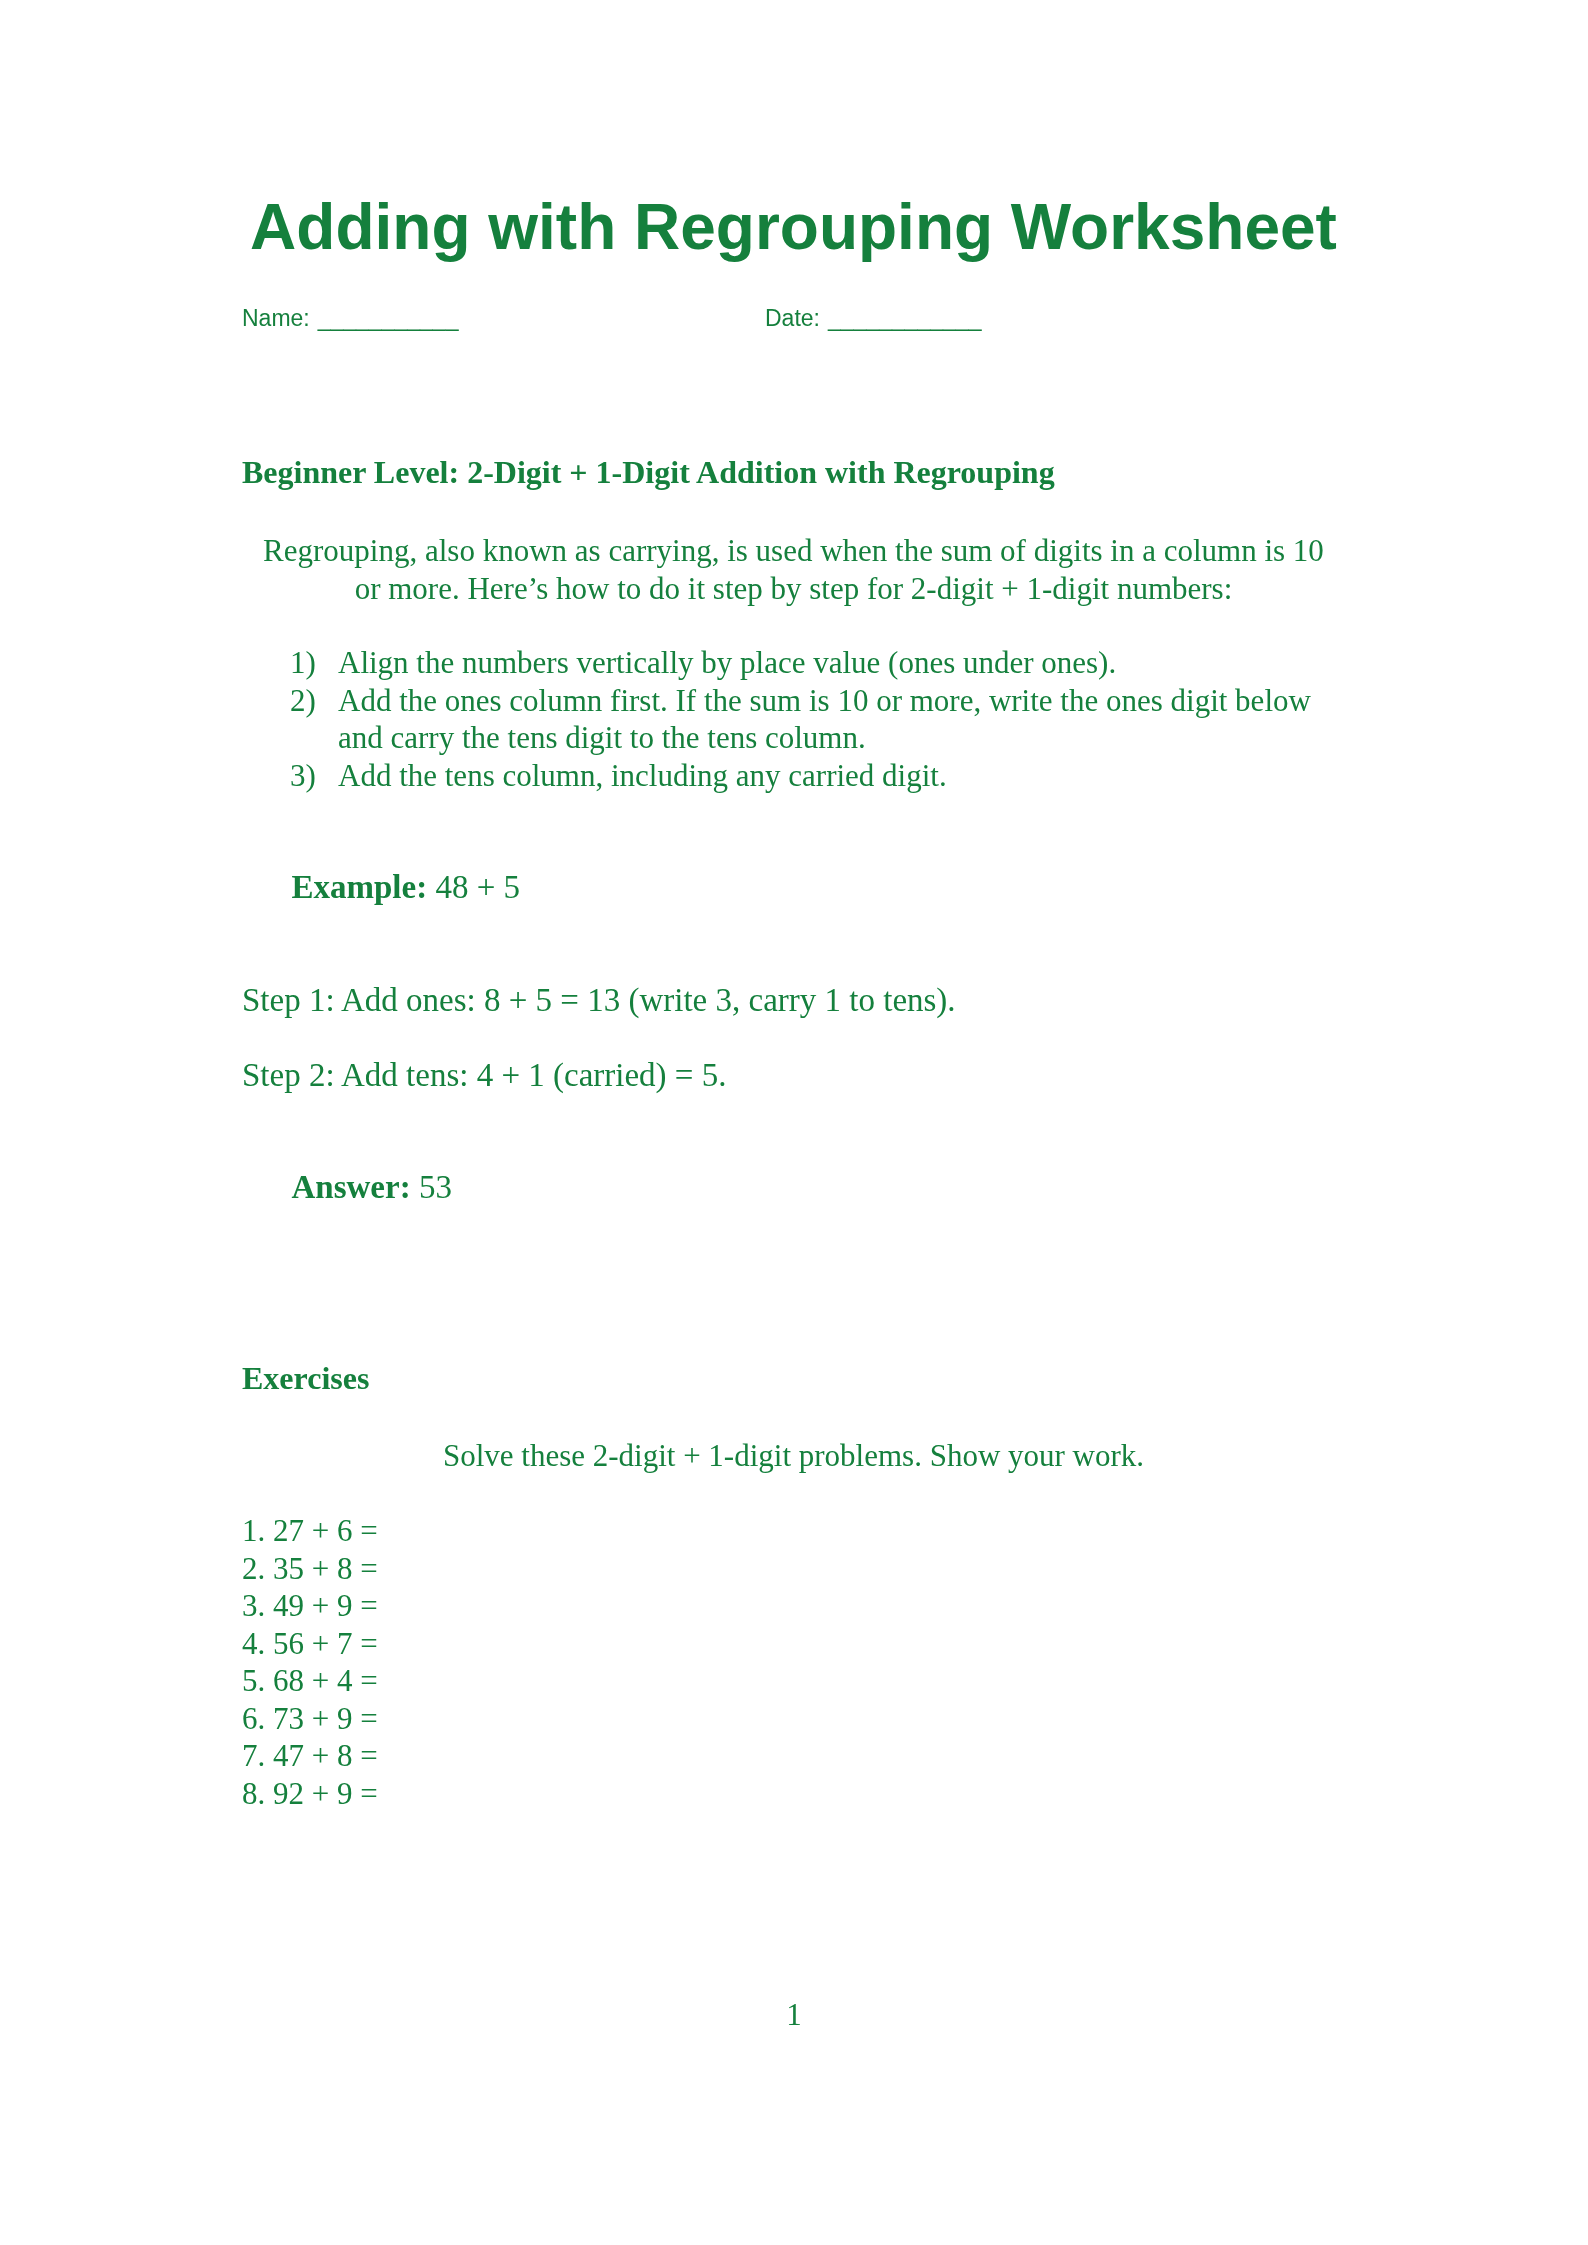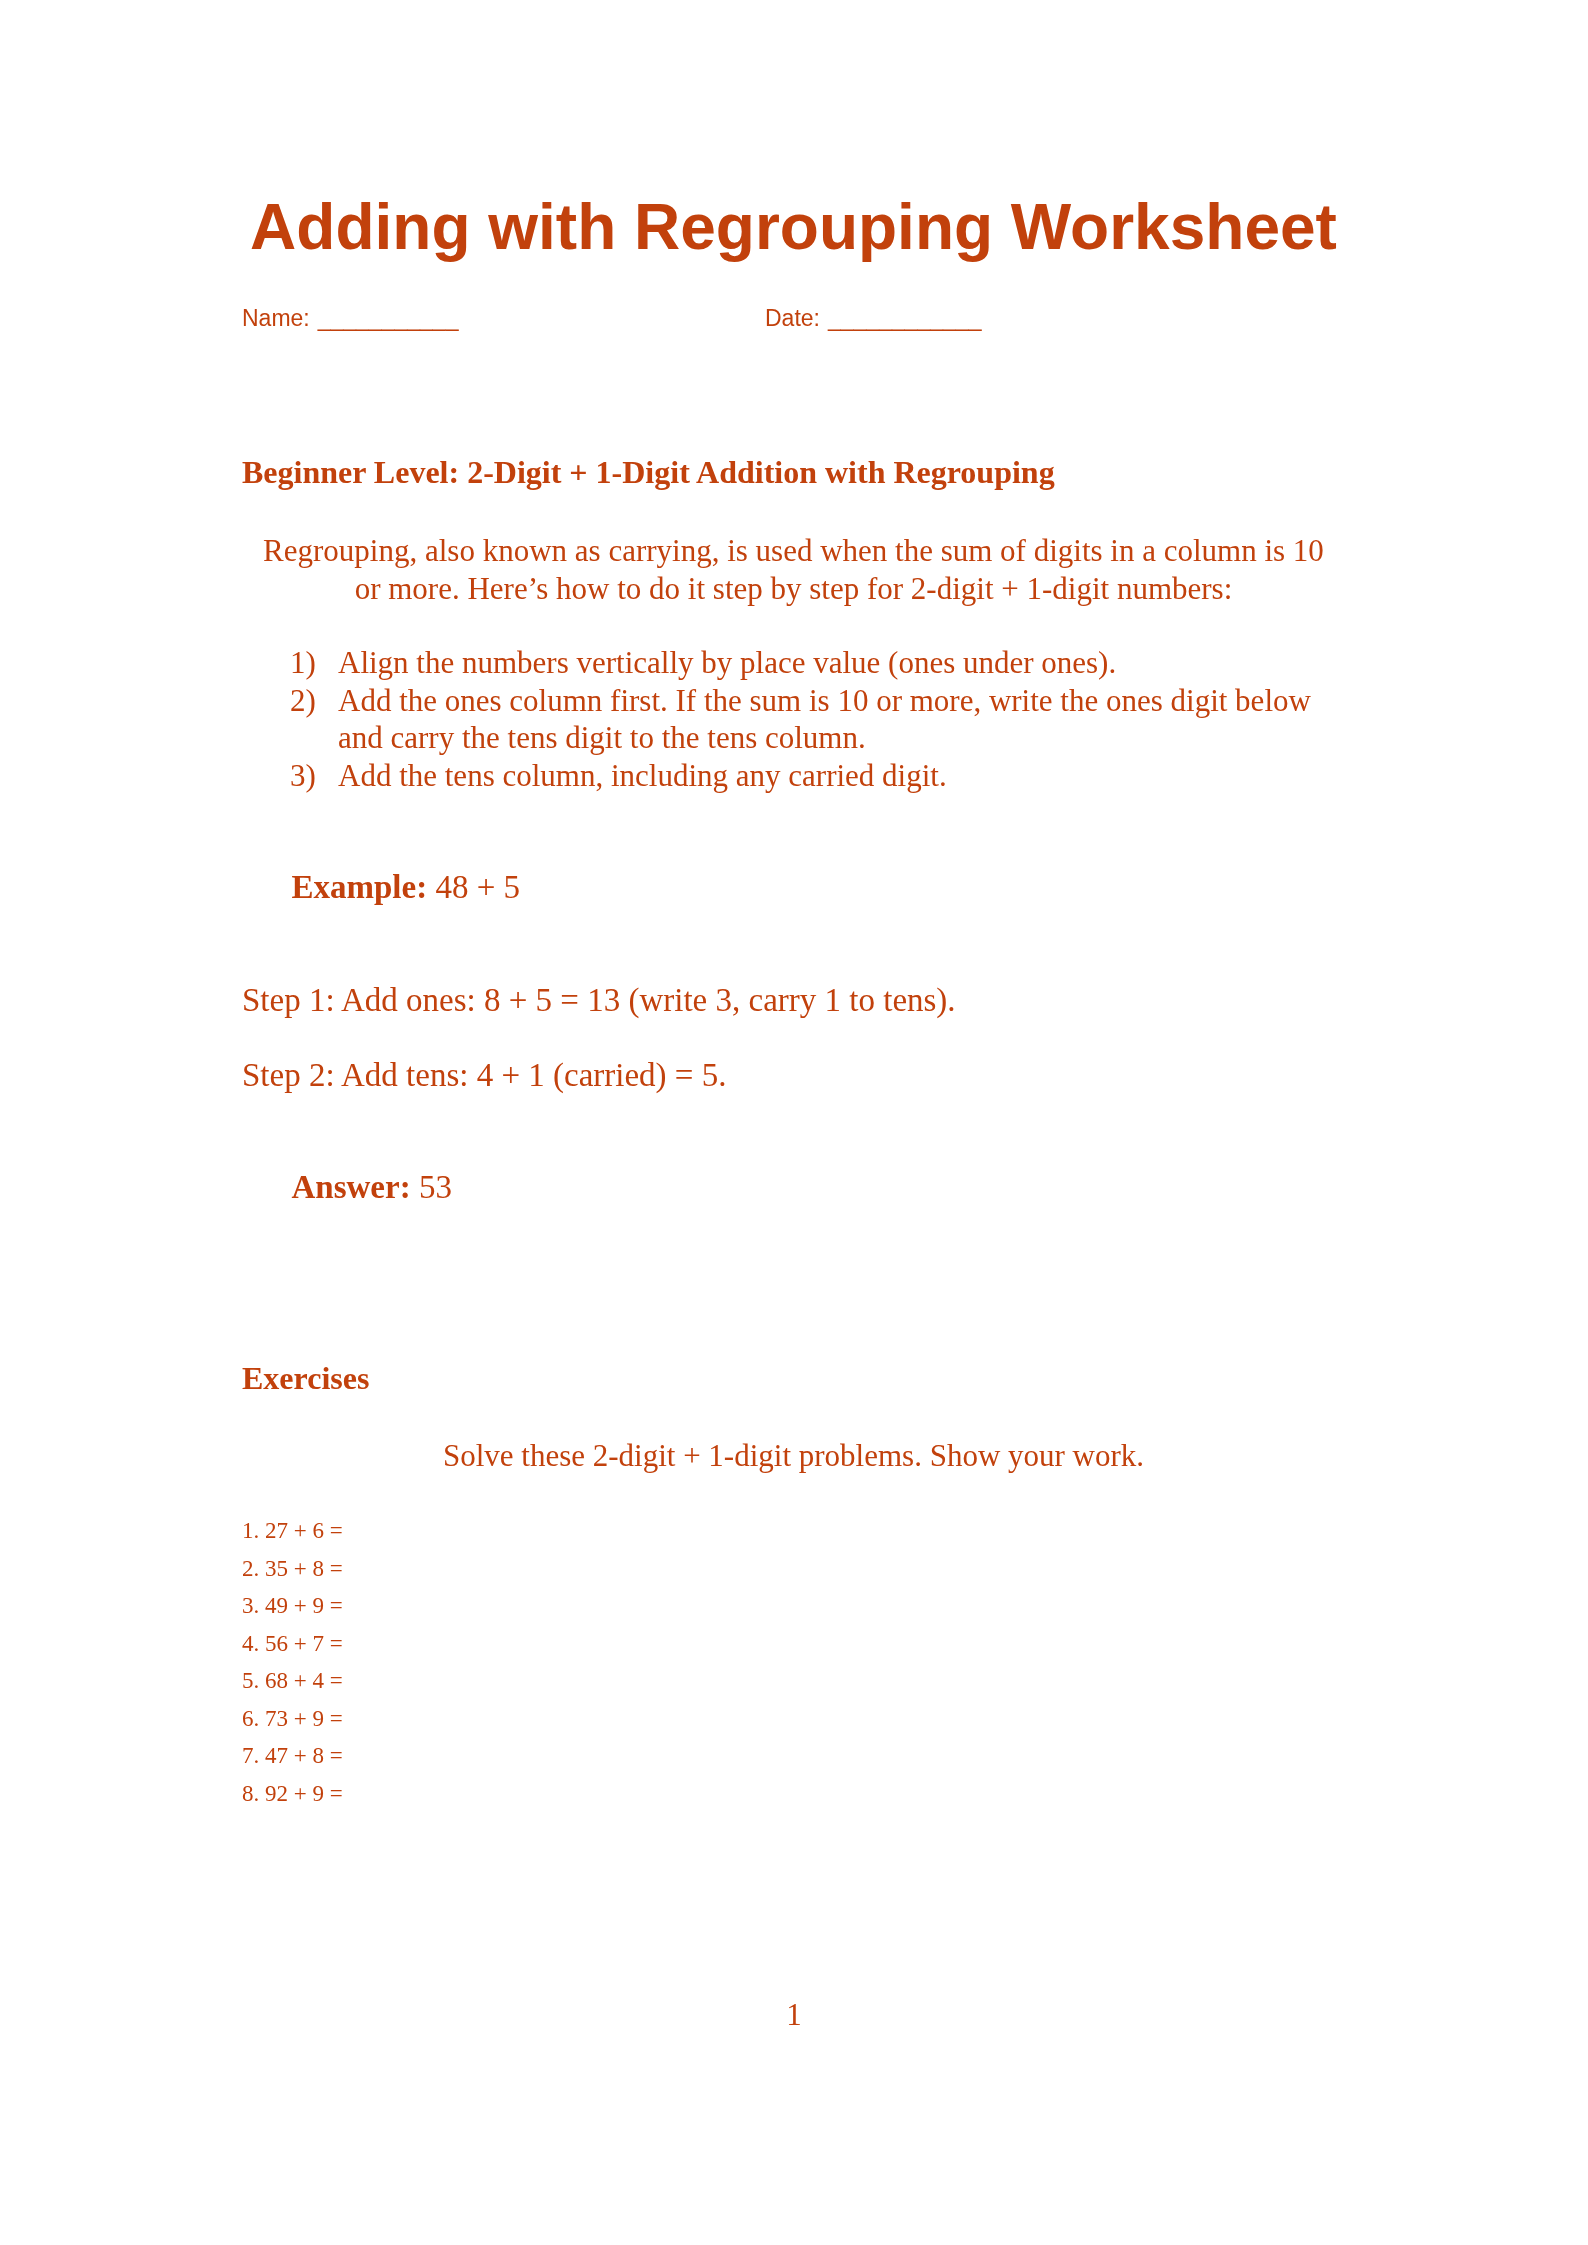--- a/index.html
+++ b/index.html
@@ -2,21 +2,21 @@
 <html><head>
 <meta charset="utf-8">
 <style>
   * { margin: 0; padding: 0; box-sizing: border-box; }
   html, body { background: #ffffff; }
   .page {
     position: relative;
     width: 1588px;
     height: 2245px;
     background: #ffffff;
-    color: #c2410c;
+    color: #15803d;
     font-family: "Liberation Serif", serif;
     overflow: hidden;
   }
   .content { padding: 0 243px 0 242px; }
 
   .title {
     padding-top: 190px;
     font-family: "Liberation Sans", sans-serif;
     font-weight: bold;
     font-size: 64px;
@@ -66,21 +66,21 @@
   .line {
     margin-top: 37.5px;
     font-size: 33px;
     line-height: 37.5px;
     white-space: pre-wrap;
   }
   .b { font-weight: bold; }
 
   .problems {
     margin-top: 37.5px;
-    font-size: 23px;
+    font-size: 31px;
     line-height: 37.5px;
   }
 
   .footer {
     position: absolute;
     top: 1996px;
     left: 0;
     width: 100%;
     text-align: center;
     font-size: 31px;

